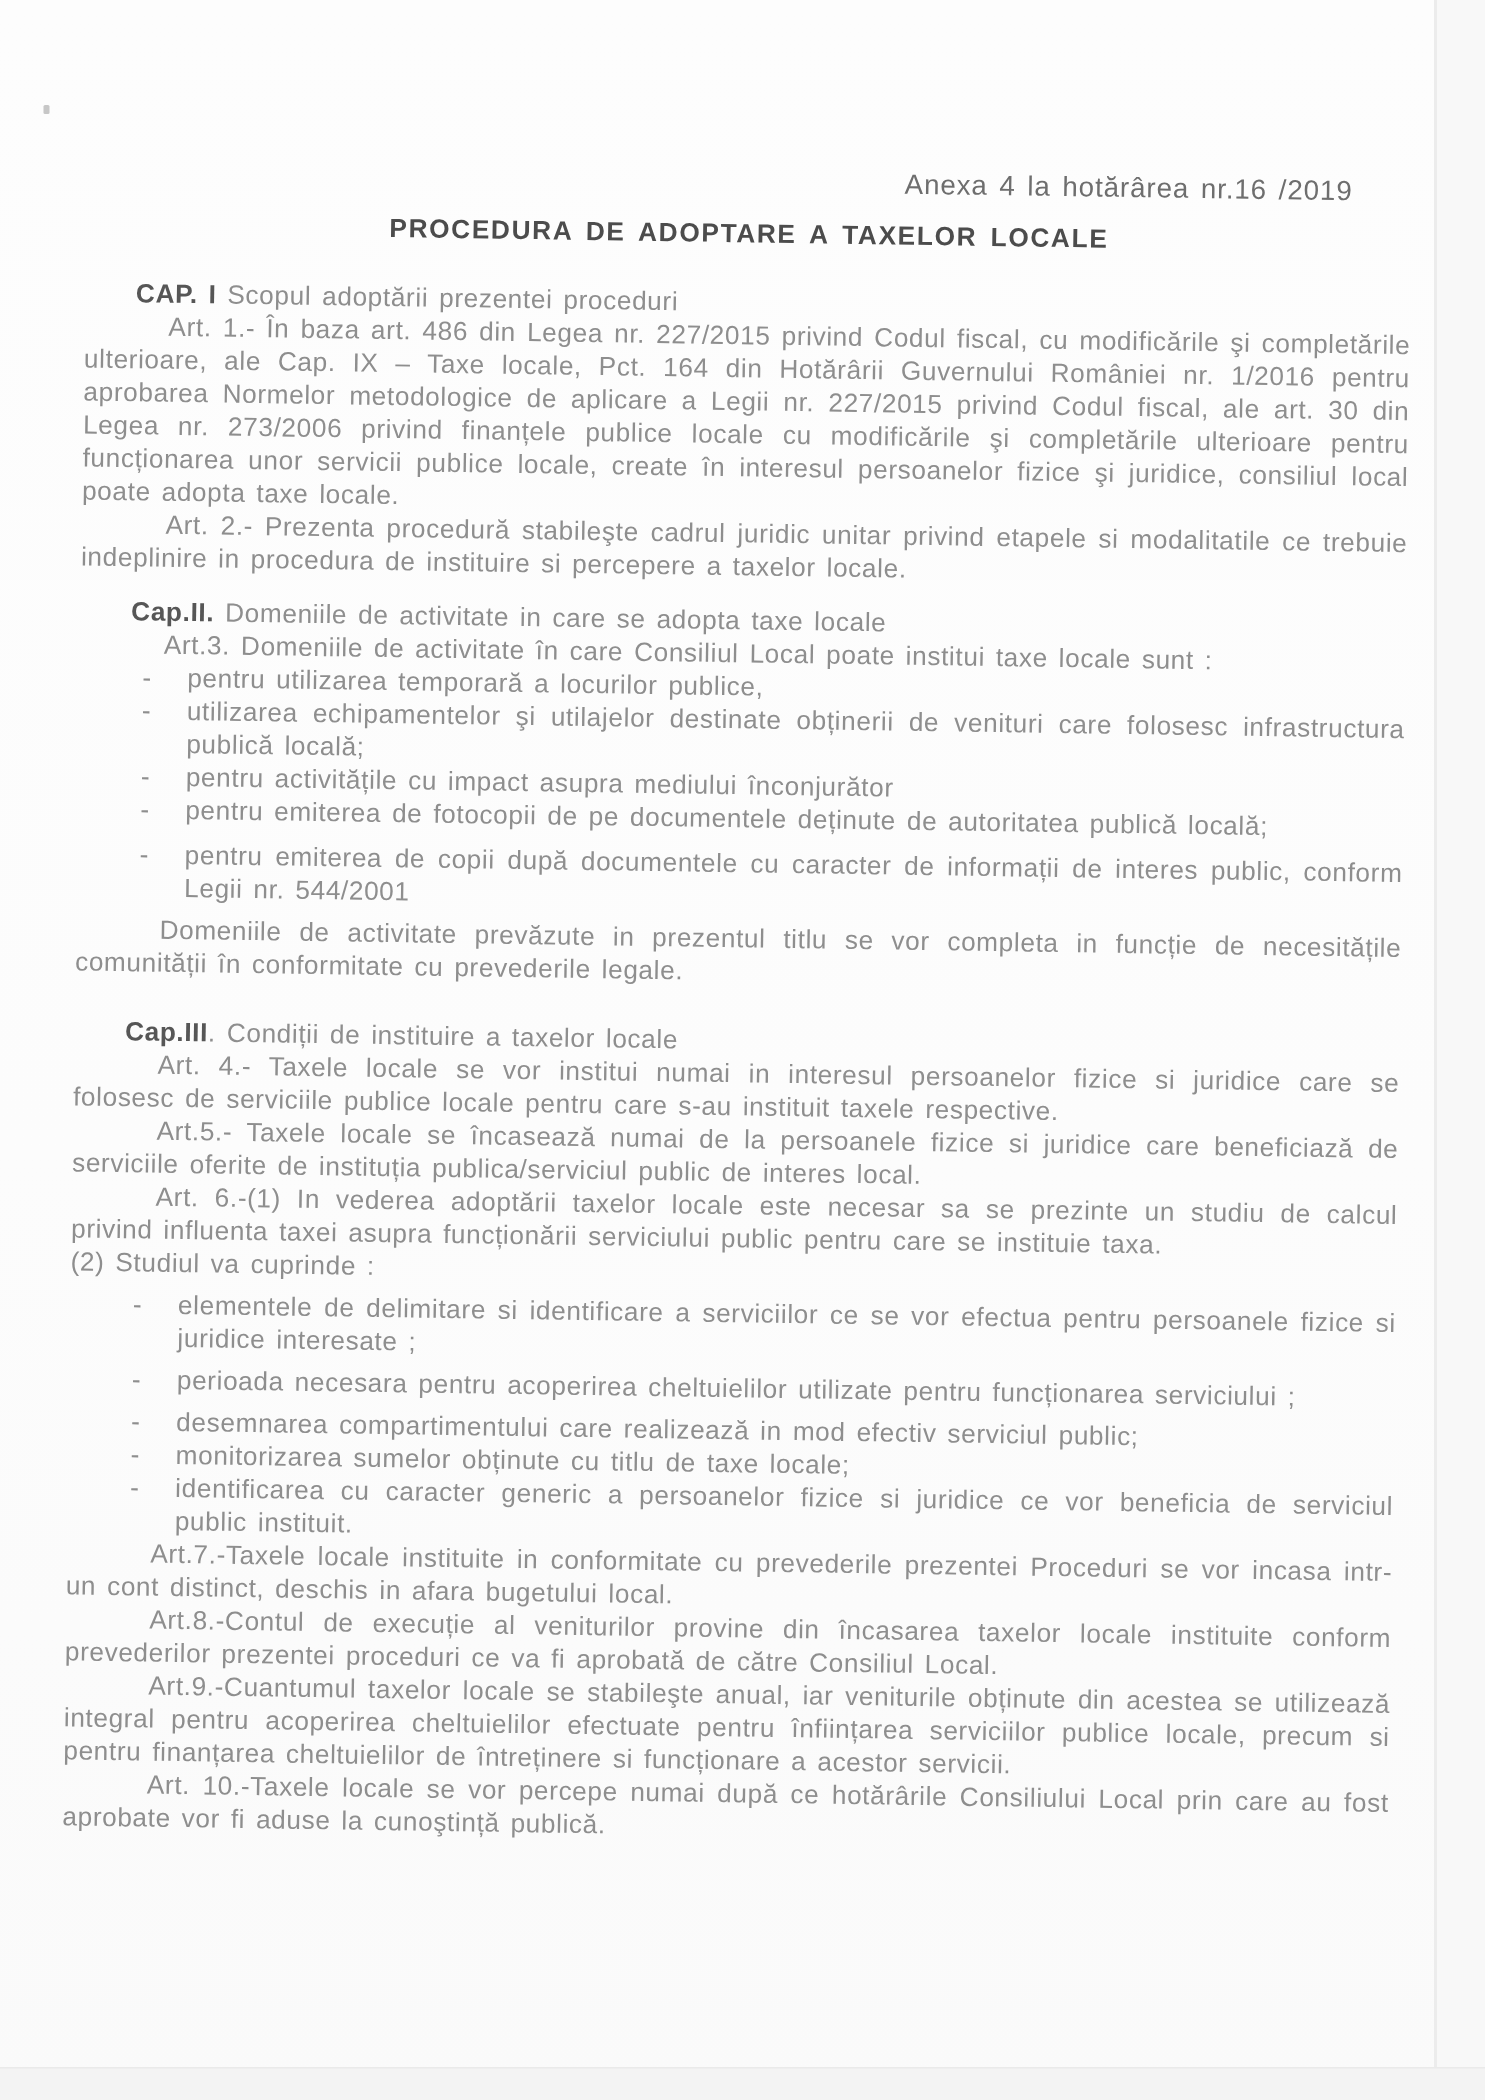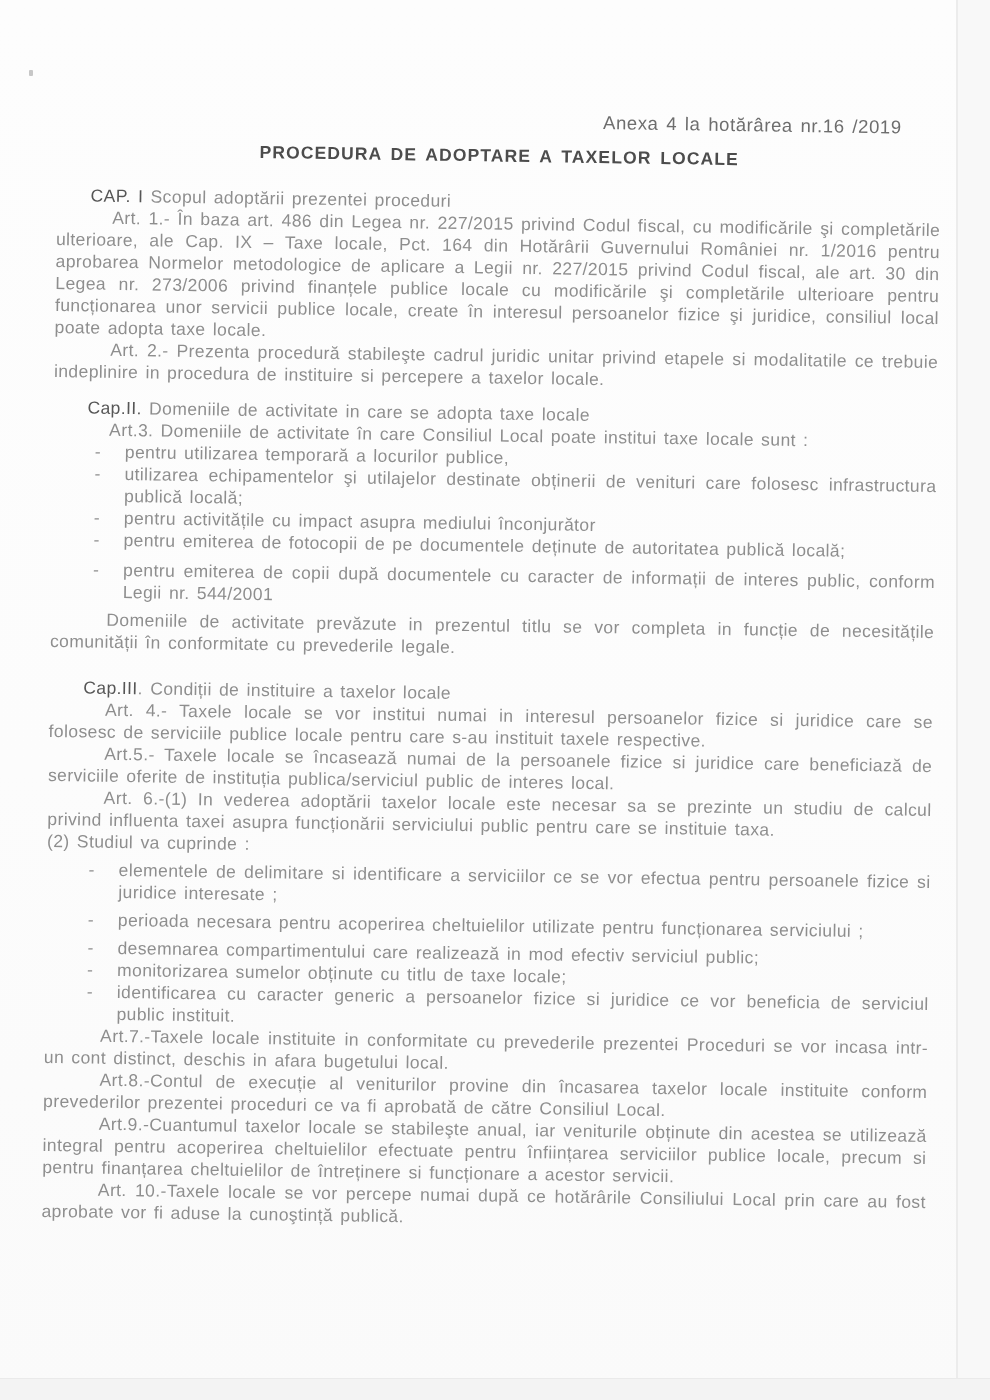--- a/index.html
+++ b/index.html
@@ -63,21 +63,21 @@
     text-align: center;
     font-weight: bold;
     color: #4c4c4c;
     font-size: 17.5px;
     letter-spacing: 1.1px;
     word-spacing: 3px;
   }
   .para { margin: 0; text-align: justify; }
   .indent { text-indent: 56px; }
   .heading { margin-left: 34px; text-align: left; }
-  .heading .hb { font-weight: normal; color: #565656; }
+  .heading .hb { font-weight: bold; color: #565656; }
   .list { margin: 0; }
   .li { display: flex; margin-left: 42px; }
   .li .dash { flex: 0 0 30px; color: #8e8e8e; }
   .li .li-text { flex: 1; text-align: justify; }
   .mt6  { margin-top: 6px; }
   .mt8  { margin-top: 8px; }
   .mt14 { margin-top: 14px; }
   .mt24 { margin-top: 24px; }
 </style>
 </head>

